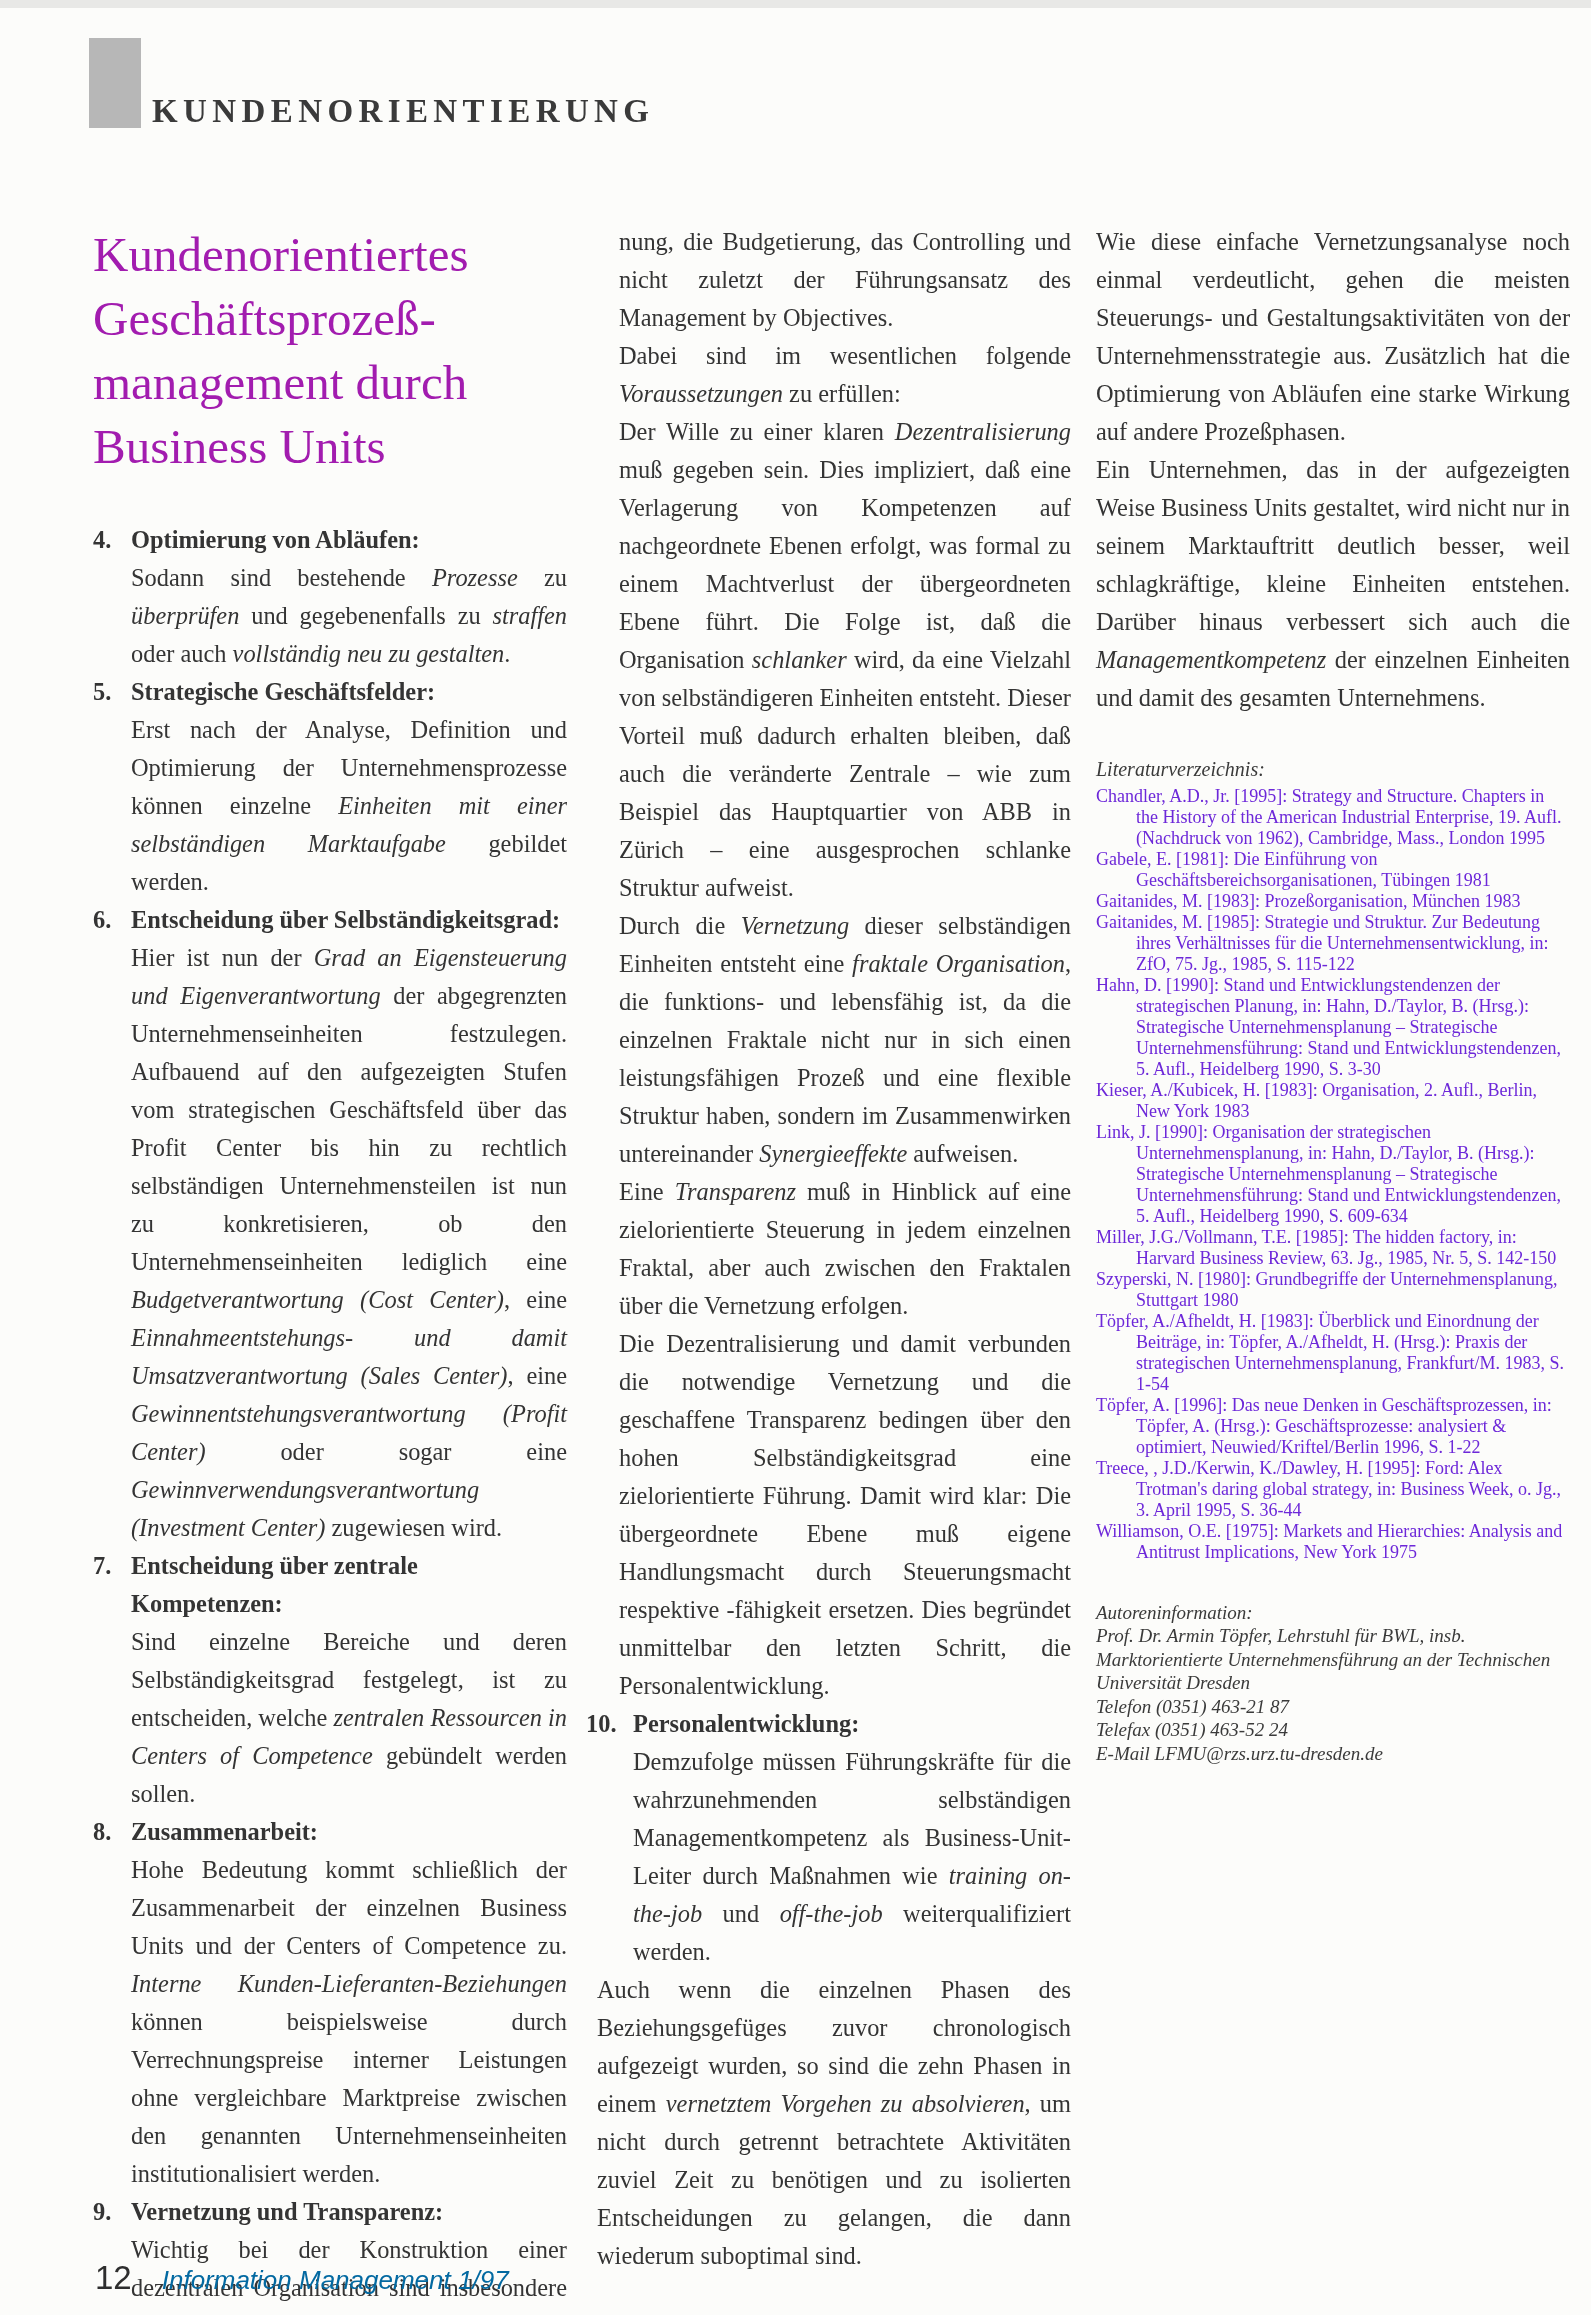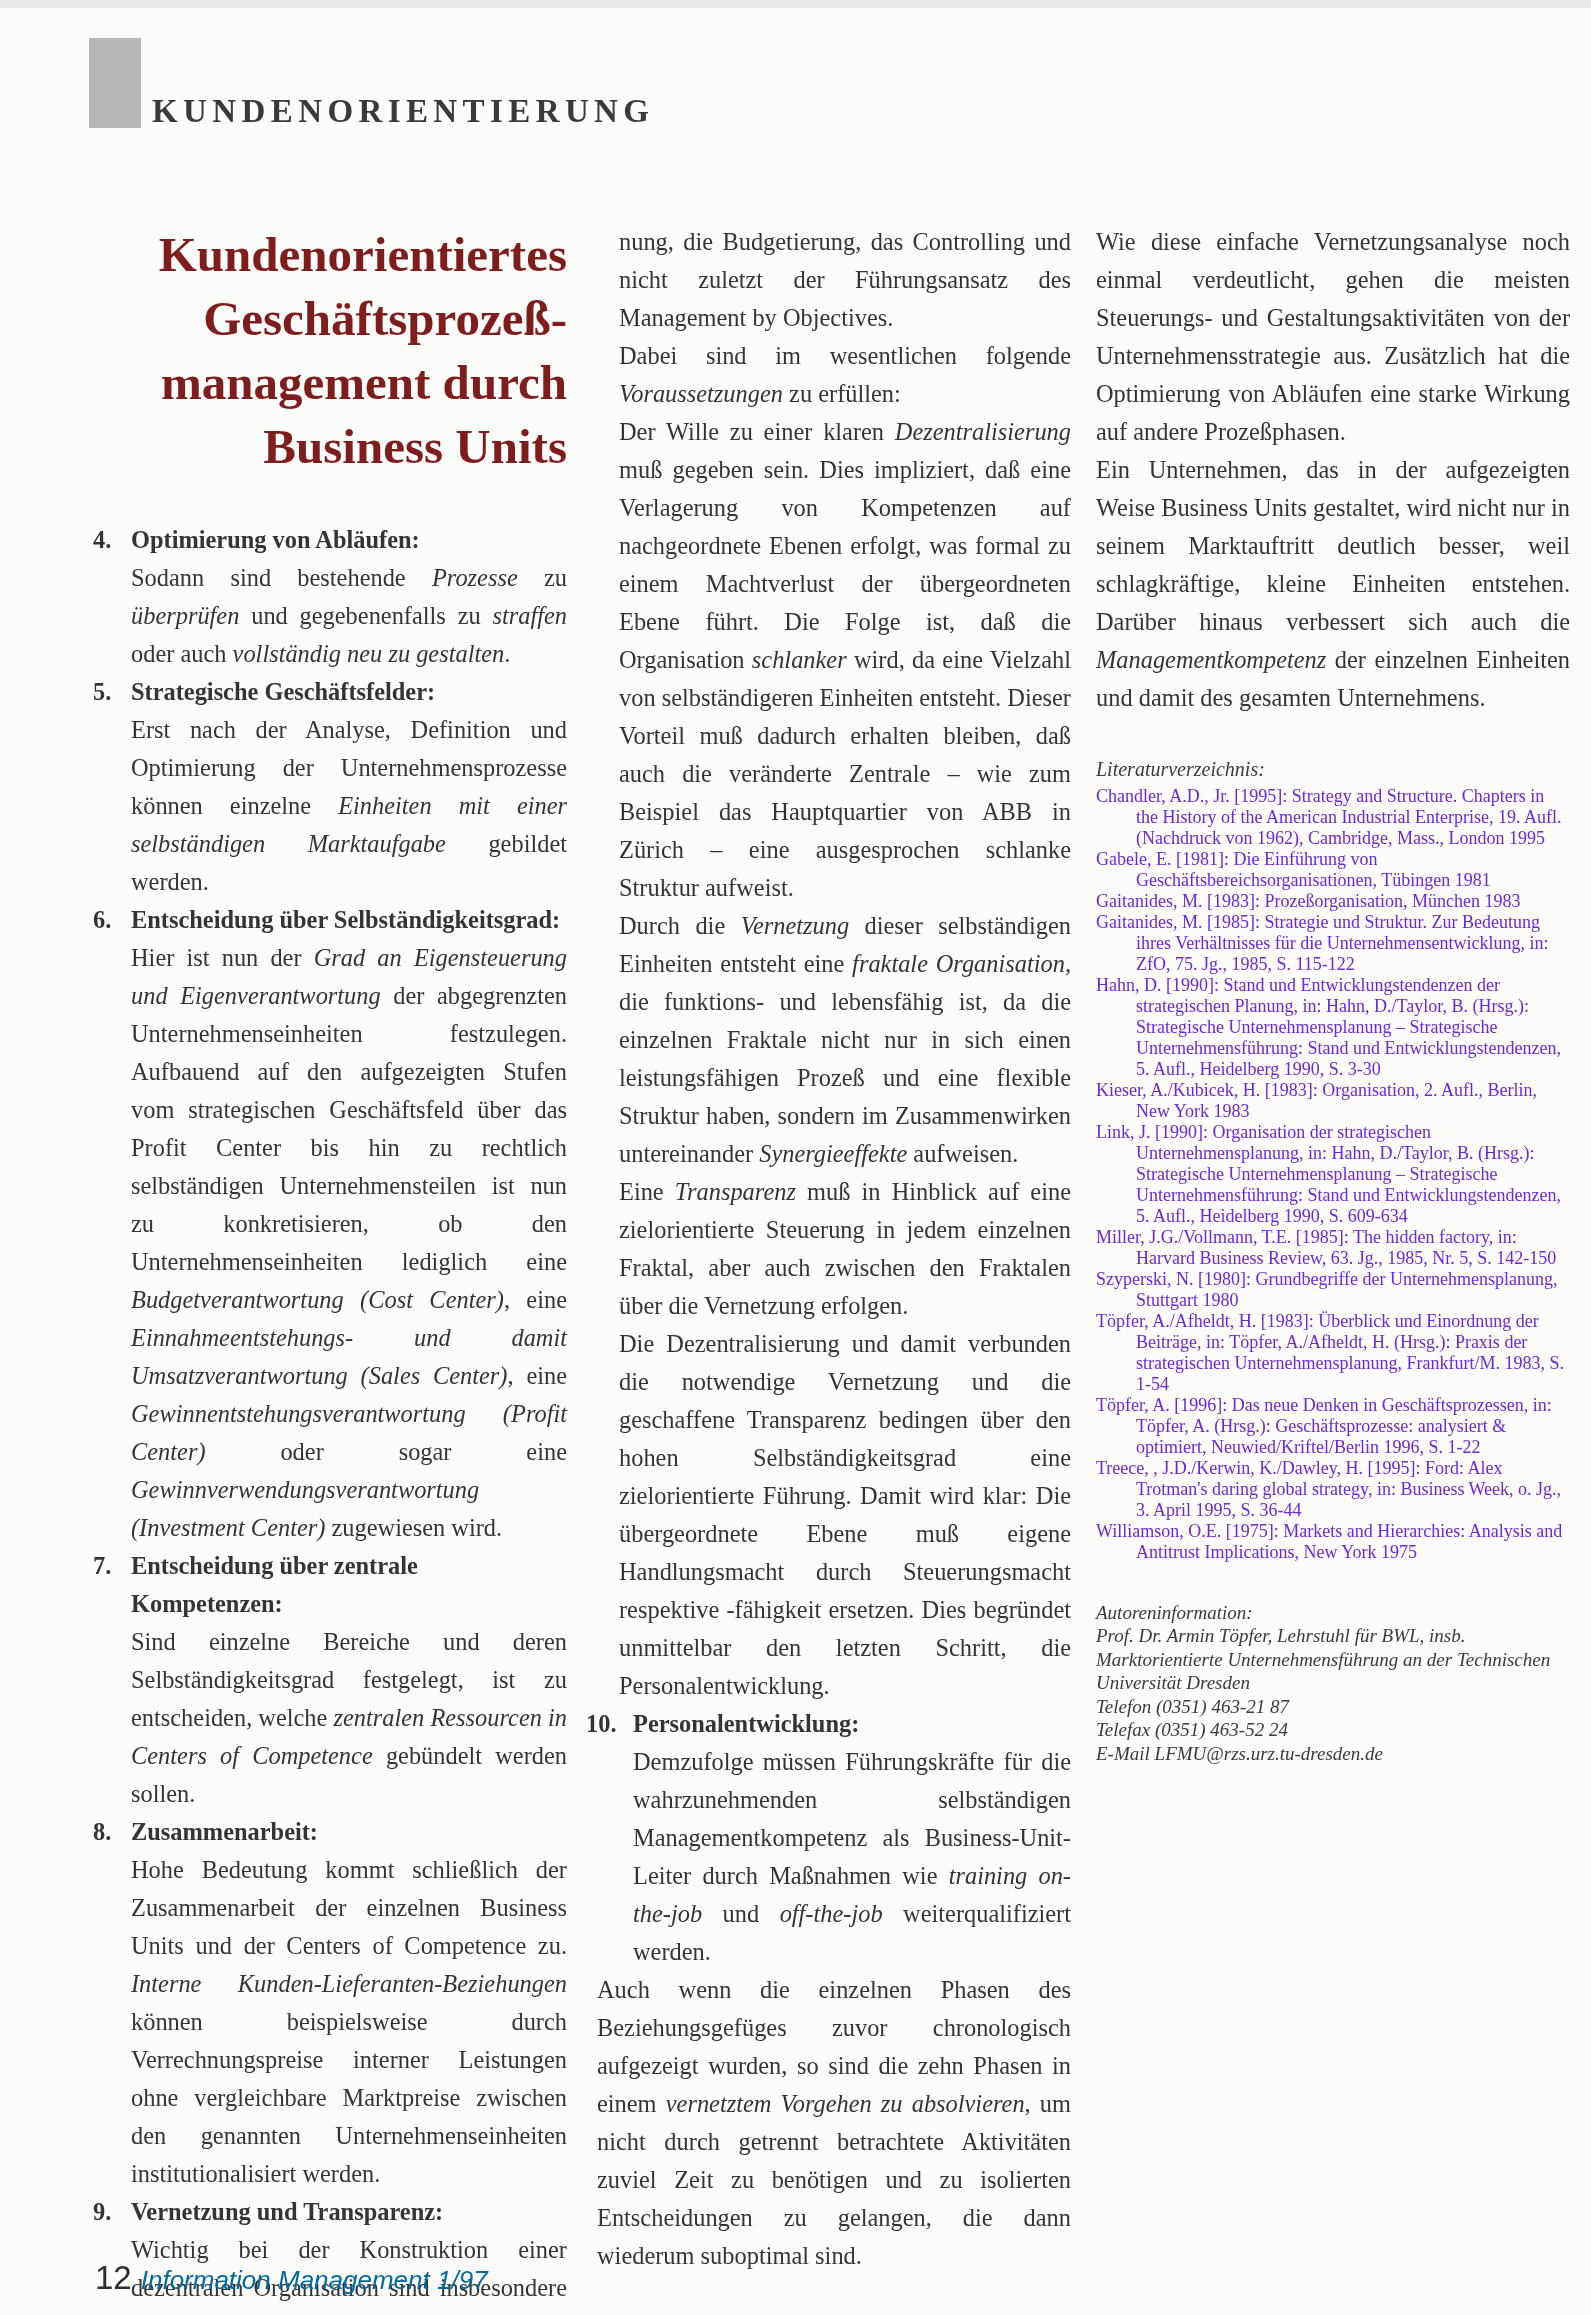--- a/index.html
+++ b/index.html
@@ -10,38 +10,38 @@
   }
   .kicker-square { position:absolute; left:89px; top:30px; width:52px; height:90px; background:#b7b7b7; }
   .kicker {
     position:absolute; left:152px; top:85px; font-size:33px; letter-spacing:5.4px;
     color:#3a3a3a; font-weight:bold; white-space:nowrap;
   }
   .col { position:absolute; top:215px; width:474px; text-align:justify; font-size:24.4px; line-height:38px; }
   .col-left  { left:93px; }
   .col-mid   { left:597px; }
   .col-right { left:1096px; }
-  .title { font-size:49px; line-height:64px; color:#7f1d1d; margin:0 0 42px 0; font-weight:bold; text-align:right; }
+  .title { font-size:49px; line-height:64px; color:#a21caf; margin:0 0 42px 0; font-weight:normal; text-align:left; }
   .title div { white-space:nowrap; }
   .steps { margin:0; padding:0; list-style:none; }
   .step { position:relative; padding-left:38px; }
   .step .num { position:absolute; left:0; top:0; font-weight:bold; }
   .step .head { font-weight:bold; text-align:left; }
   .step .body { margin:0; }
   .cont { padding-left:22px; margin:0; }
   .step10 { padding-left:36px; }
   .step10 .num { left:-11px; }
   .closing { margin:0; }
   .it { font-style:italic; }
   .refs { margin-top:40px; text-align:left; }
   .refs-head { font-style:italic; font-size:20px; line-height:24.4px; margin-bottom:4.5px; color:#3a3a3a; }
   .ref { font-size:18px; line-height:21px; padding-left:40px; text-indent:-40px; color:#6d28d9; }
   .author { margin-top:38px; font-style:italic; font-size:19px; line-height:23.5px; text-align:left; color:#3a3a3a; }
   .footer {
-    position:absolute; left:95px; top:2251px; display:flex; align-items:baseline; gap:9px;
+    position:absolute; left:95px; top:2251px; display:flex; align-items:baseline; gap:30px;
     font-family:"Liberation Sans","DejaVu Sans",sans-serif;
   }
   .page-num { font-size:33px; color:#2e2e2e; }
   .journal { font-size:26px; font-style:italic; color:#0369a1; }
 </style>
 </head>
 <body>
 
 <div class="page">
 

